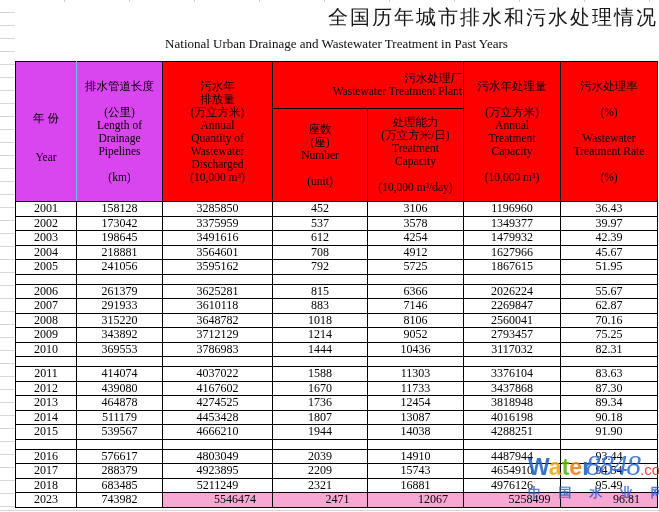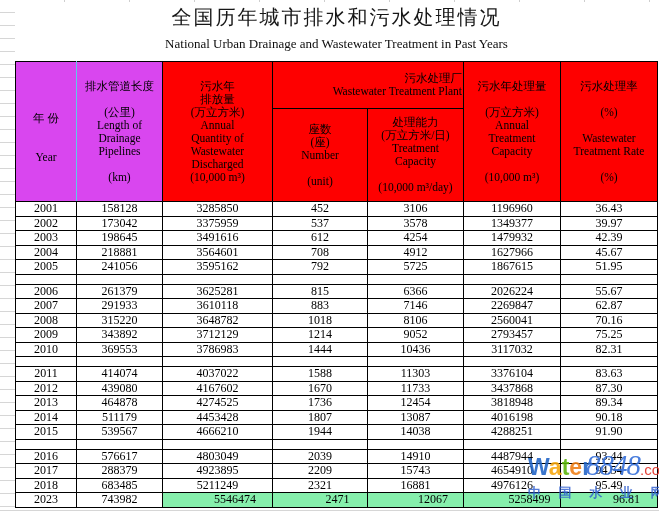--- a/index.html
+++ b/index.html
@@ -20,20 +20,21 @@
       transparent 0px,transparent 64px,#cfcfcf 64px,#cfcfcf 65px);
   }
   .bottom-gridline{
     position:absolute;left:0;top:510px;width:659px;height:1px;background:#d6d6d6;
   }
   .main{position:absolute;left:15px;top:2px;width:643px;}
   .titles{height:57px;text-align:center;padding-top:2px;}
   .title-zh{
     font-size:20px;color:#161616;letter-spacing:2px;line-height:26px;
     font-family:"Liberation Serif","DejaVu Serif",serif;
+    text-align:right;
   }
   .title-en{
     font-size:13px;color:#0d0d0d;line-height:28px;
     font-family:"Liberation Serif","DejaVu Serif",serif;
   }
   table{
     border-collapse:collapse;table-layout:fixed;width:642px;
     font-family:"Liberation Serif","DejaVu Serif",serif;
   }
   th,td{
@@ -42,21 +43,21 @@
   }
   thead th{font-size:11.5px;line-height:13px;white-space:pre-line;}
   .red{background:#fe0000;}
   .white{background:#d946ef;}
   .grp{height:46px;text-align:right;}
   .sub{height:92px;}
   .cyan-right{border-right-color:#5fc8e8;}
   .cyan-left{border-left-color:#5fc8e8;}
   tbody td{height:13.5px;font-size:12px;line-height:13px;background:#ffffff;}
   tbody tr.gap td{height:9px;}
-  tbody td.hl{background:#86efac;padding-left:36px;}
+  tbody td.hl{background:#f9a8d4;padding-left:36px;}
   
   .watermark{
     position:absolute;left:528px;top:453px;width:131px;z-index:6;
     text-align:left;pointer-events:none;
   }
   .wm-line1{
     font-family:"Liberation Sans","DejaVu Sans",sans-serif;
     font-weight:bold;font-size:23px;line-height:24px;opacity:0.88;white-space:nowrap;
   }
   .wm-num{

